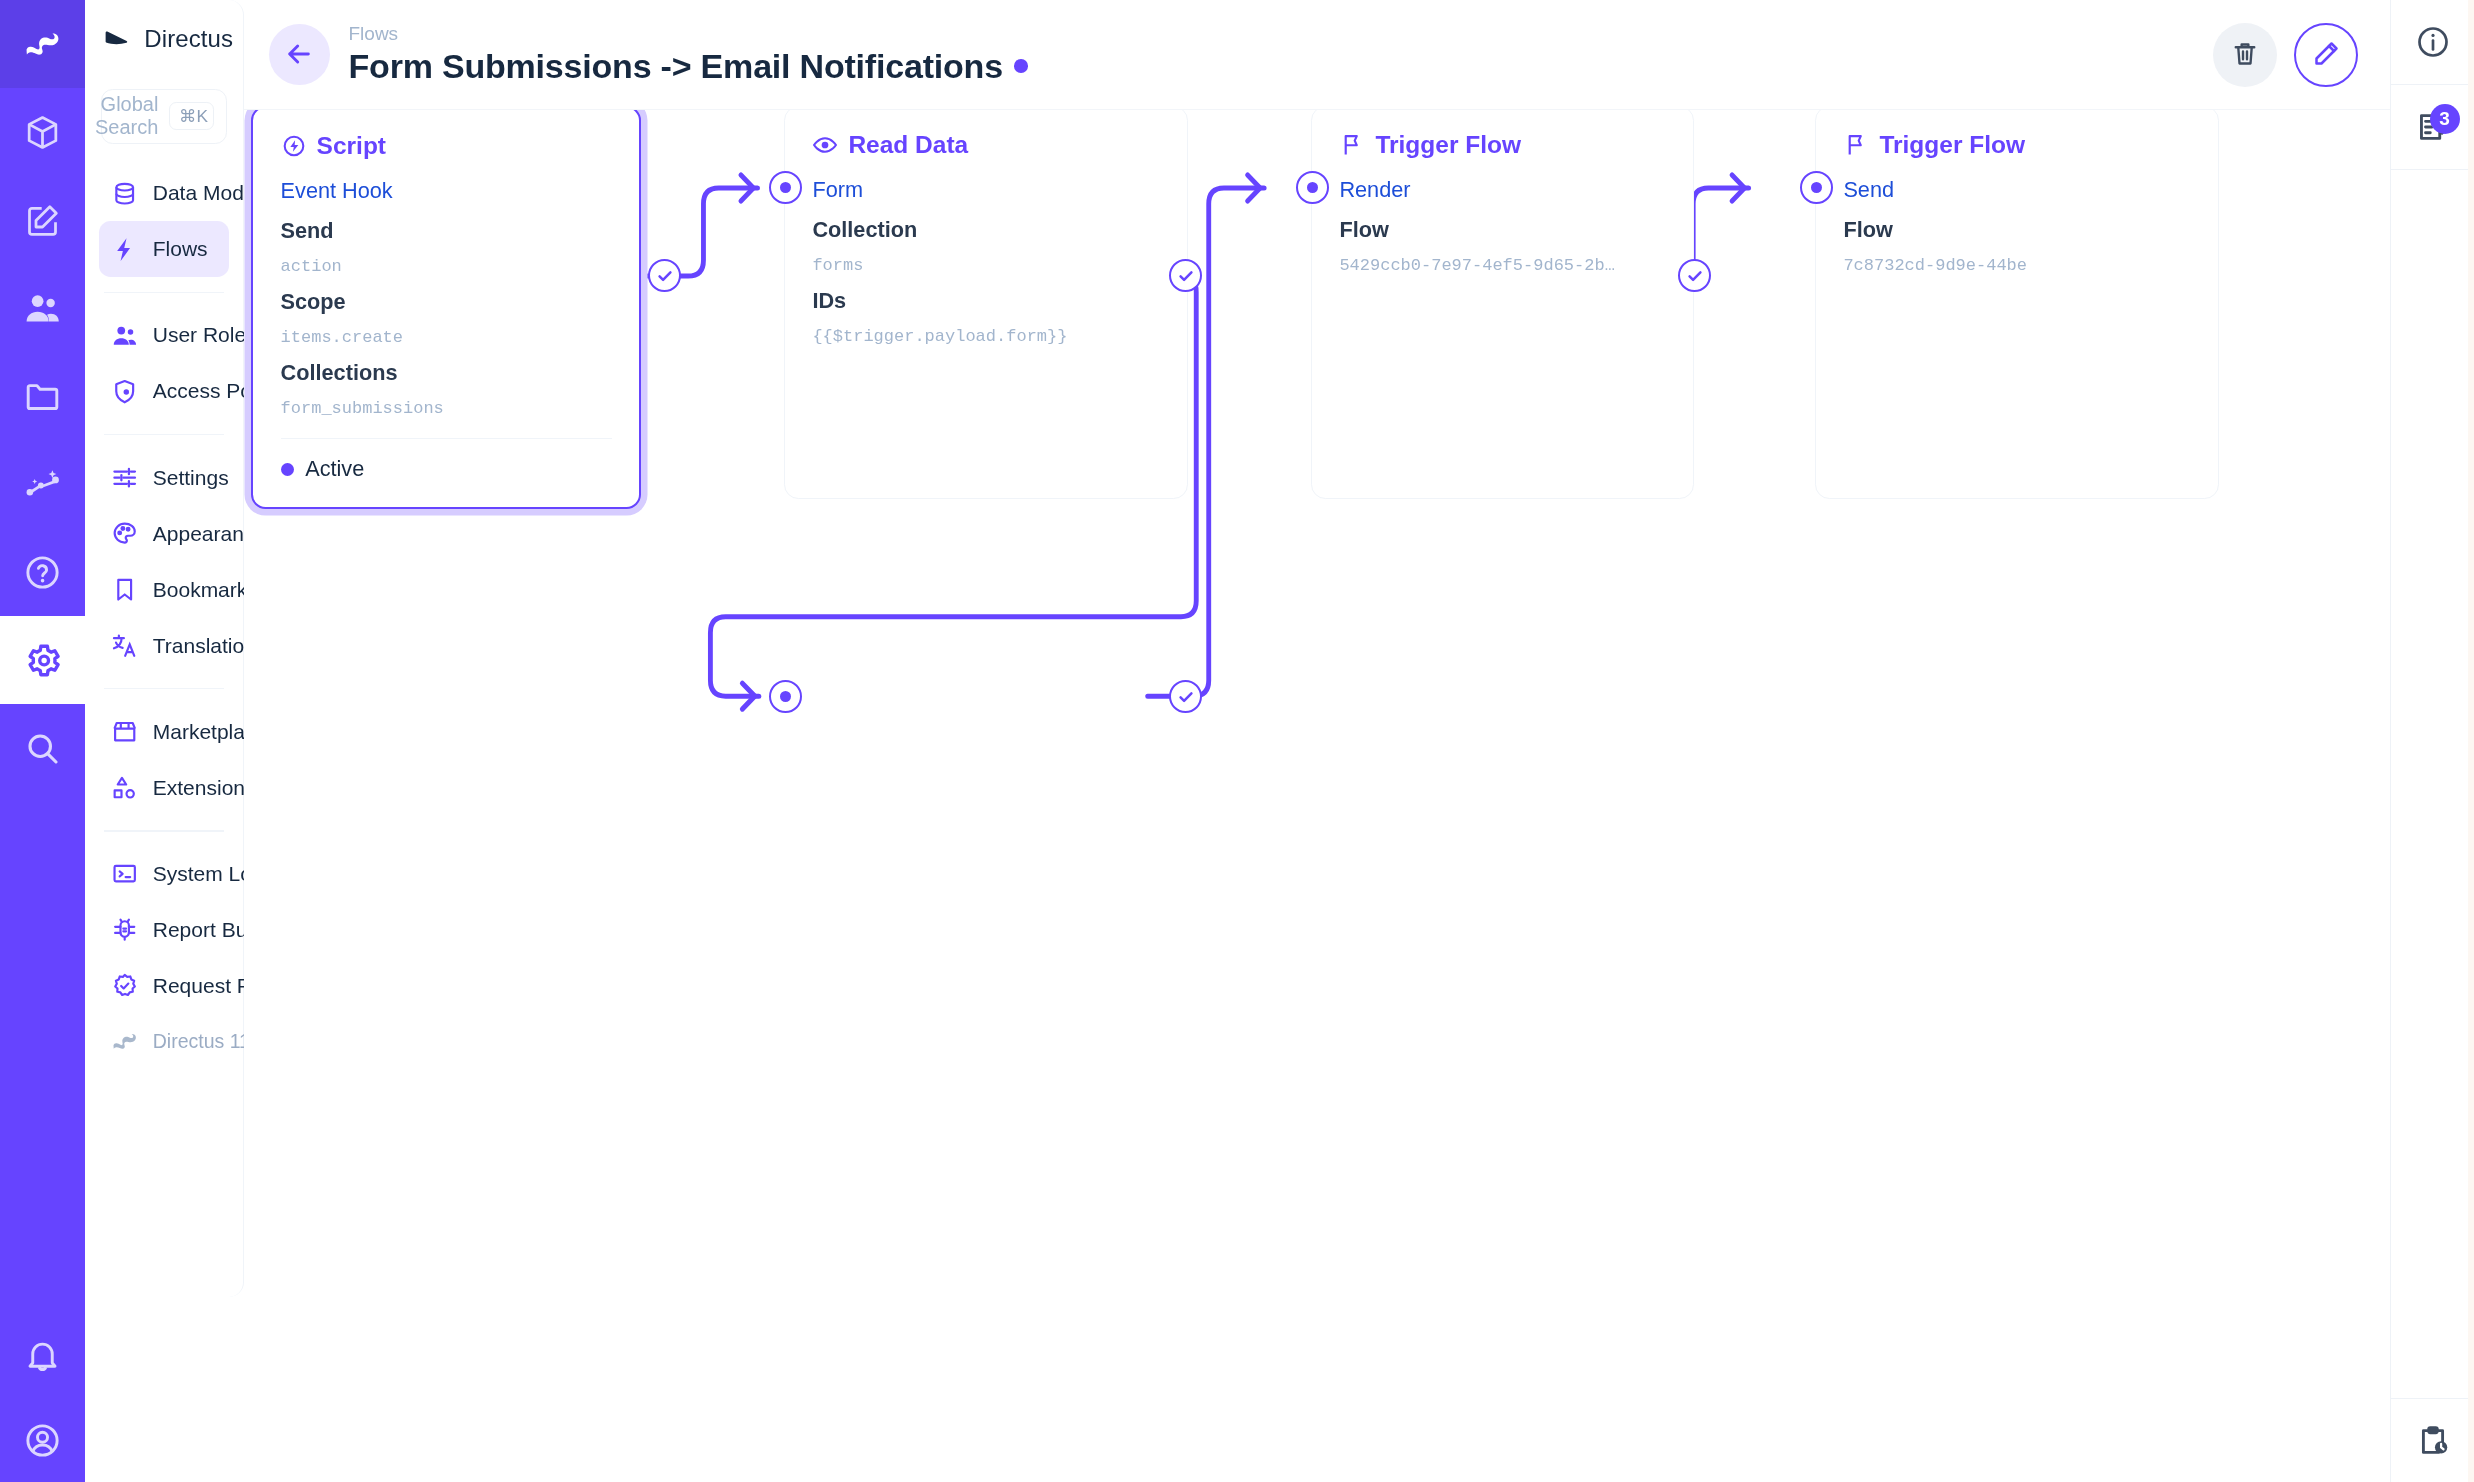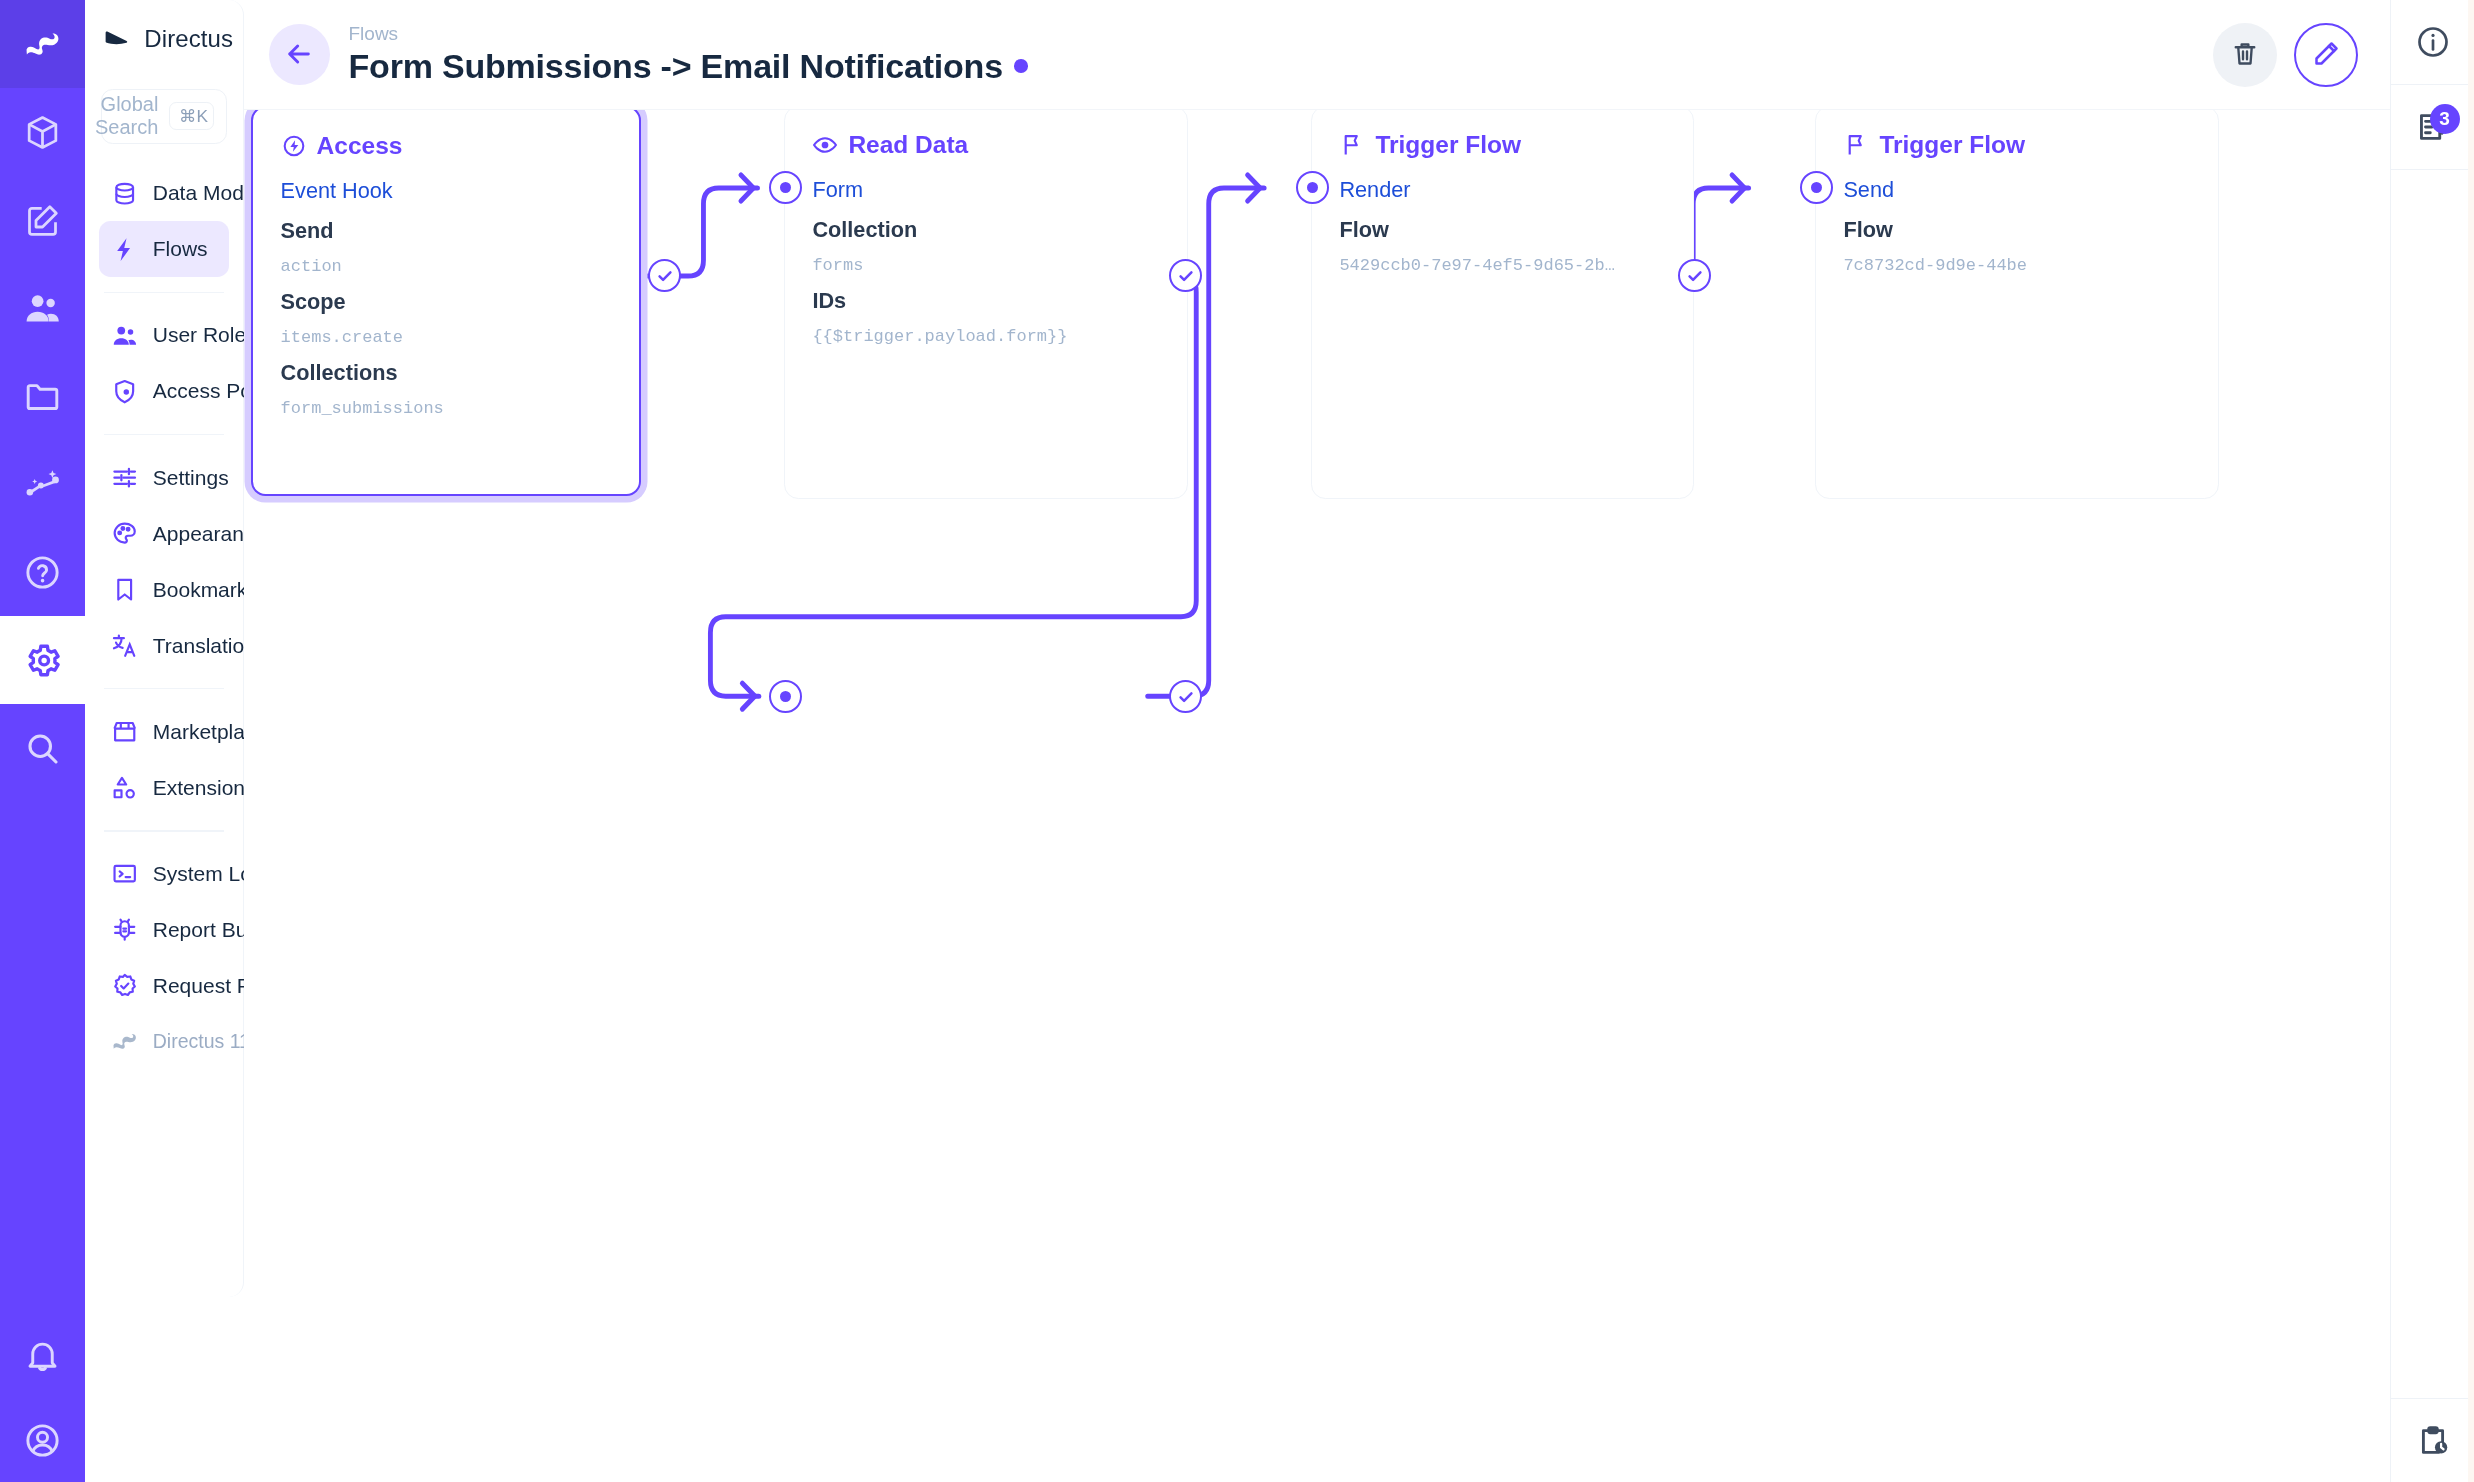--- a/index.html
+++ b/index.html
@@ -537,29 +537,33 @@
     </svg>
 
     <div class="node selected" style="left:7.2px; top:-4.3px; width:390px; min-height:390px;">
       <div class="node-title">
         <span class="ni">
           <svg viewBox="0 0 24 24" fill="none" stroke="currentColor" stroke-width="1.9" stroke-linejoin="round">
               <circle cx="12" cy="12" r="8.6"></circle>
               <path d="M13 6.6 8.6 13h3.2l-.8 4.4L16 11h-3.4z" fill="currentColor" stroke="none"></path>
             </svg>
         </span>
-        <span>Access</span>
+        <span>Script</span>
       </div>
       <div class="node-subtitle">Event Hook</div>
       <div class="field-label">Send</div>
       <div class="field-value">action</div>
       <div class="field-label">Scope</div>
       <div class="field-value">items.create</div>
       <div class="field-label">Collections</div>
       <div class="field-value">form_submissions</div>
+      <div class="node-footer">
+        <span class="dot"></span>
+        <span>Active</span>
+      </div>
     </div>
 
     <div class="port out" style="left:404px; top:149px;">
       <svg viewBox="0 0 24 24" fill="none" stroke="currentColor" stroke-width="3" stroke-linecap="round" stroke-linejoin="round">
           <path d="m5.5 12.4 4.2 4.2 8.8-9"></path>
         </svg>
     </div>
 
     <div class="node" style="left:540px; top:-4.3px; width:404px; min-height:393px;">
       <div class="node-title">

